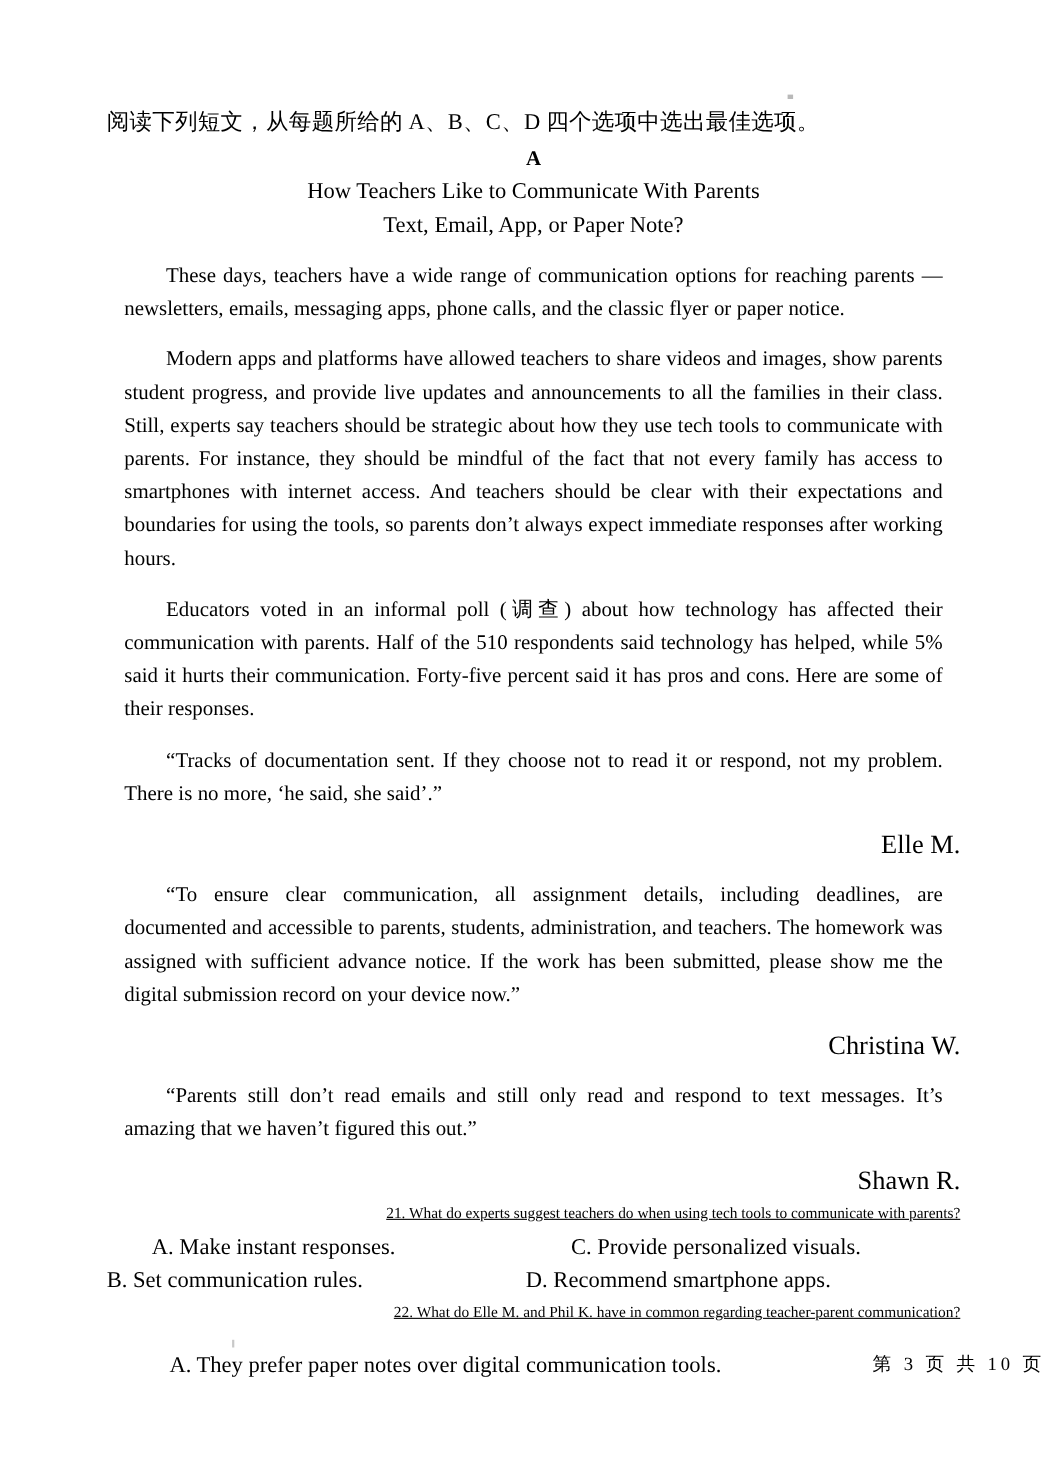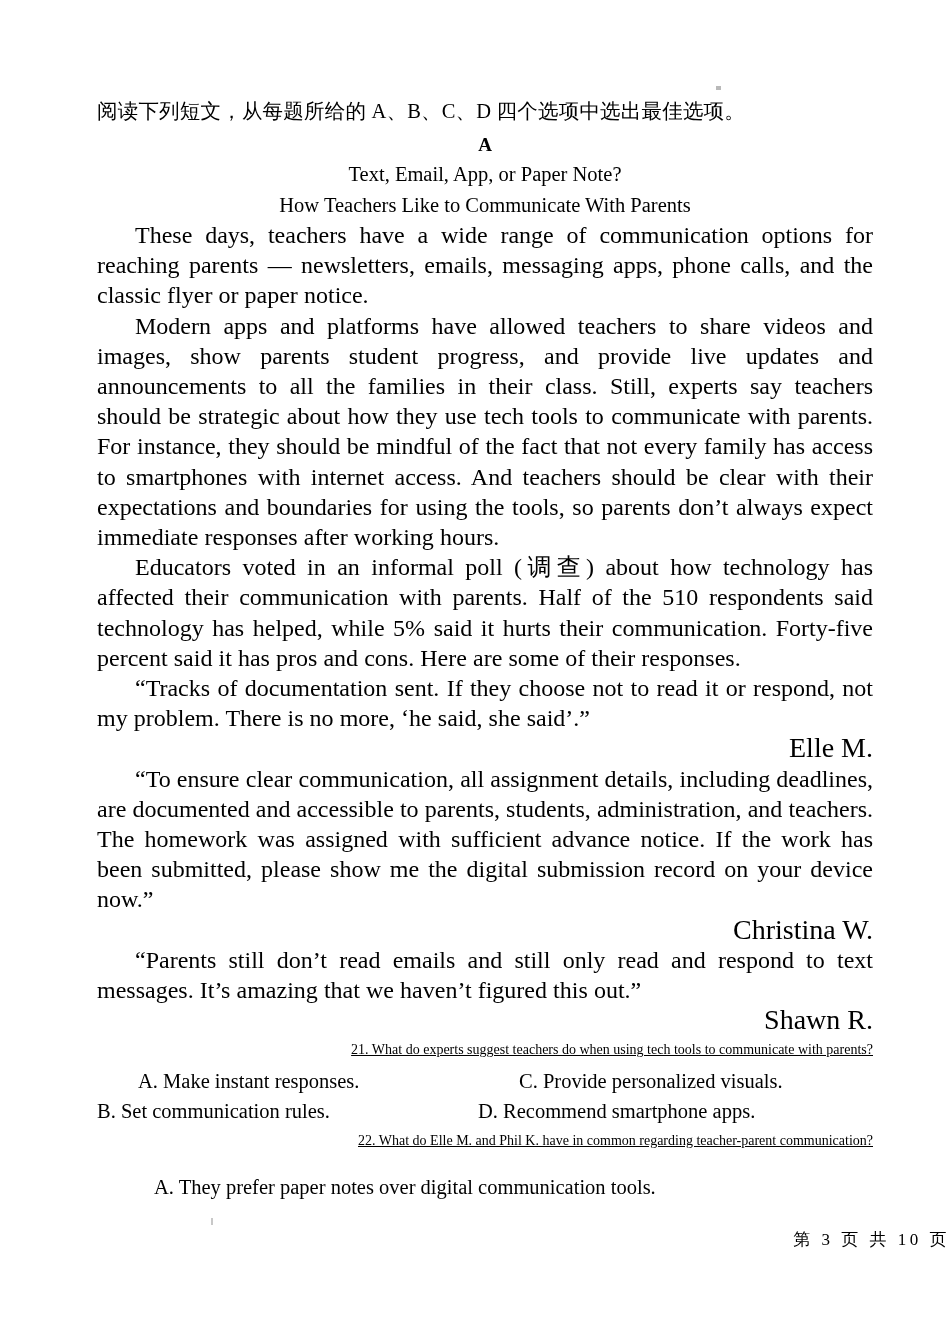--- a/index.html
+++ b/index.html
@@ -48,33 +48,33 @@
     line-height: 30.5px;
     margin: 0;
   }
   .center-line.section-letter {
     font-weight: bold;
     font-size: 19px;
     line-height: 29px;
   }
 
   .para {
-    margin: 0;
-    font-size: 24px;
+    margin: 16px;
+    font-size: 19px;
     line-height: 30.2px;
     text-align: justify;
     text-align-last: left;
     text-justify: inter-word;
     text-indent: 38px;
     word-spacing: 0.1px;
   }
 
   .attribution {
     margin: 0;
-    font-size: 28px;
+    font-size: 24px;
     line-height: 30.2px;
     text-align: right;
   }
 
   
   .question {
     margin: 0;
     font-size: 14px;
     line-height: 30.2px;
     text-align: right;
@@ -138,23 +138,23 @@
 <body>
 
 <div class="page">
 
   <div class="content">
 
     <p class="instruction">阅读下列短文，从每题所给的 A、B、C、D 四个选项中选出最佳选项。</p>
 
     <p class="center-line section-letter">A</p>
 
+    <p class="center-line">How Teachers Like to Communicate With Parents</p>
+
     <p class="center-line">Text, Email, App, or Paper Note?</p>
-
-    <p class="center-line">How Teachers Like to Communicate With Parents</p>
 
     <p class="para">These days, teachers have a wide range of communication options for reaching parents — newsletters, emails, messaging apps, phone calls, and the classic flyer or paper notice.</p>
 
     <p class="para">Modern apps and platforms have allowed teachers to share videos and images, show parents student progress, and provide live updates and announcements to all the families in their class. Still, experts say teachers should be strategic about how they use tech tools to communicate with parents. For instance, they should be mindful of the fact that not every family has access to smartphones with internet access. And teachers should be clear with their expectations and boundaries for using the tools, so parents don’t always expect immediate responses after working hours.</p>
 
     <p class="para">Educators voted in an informal poll (调查) about how technology has affected their communication with parents. Half of the 510 respondents said technology has helped, while 5% said it hurts their communication. Forty-five percent said it has pros and cons. Here are some of their responses.</p>
 
     <p class="para">“Tracks of documentation sent. If they choose not to read it or respond, not my problem. There is no more, ‘he said, she said’.”</p>
     <p class="attribution">Elle M.</p>
 

